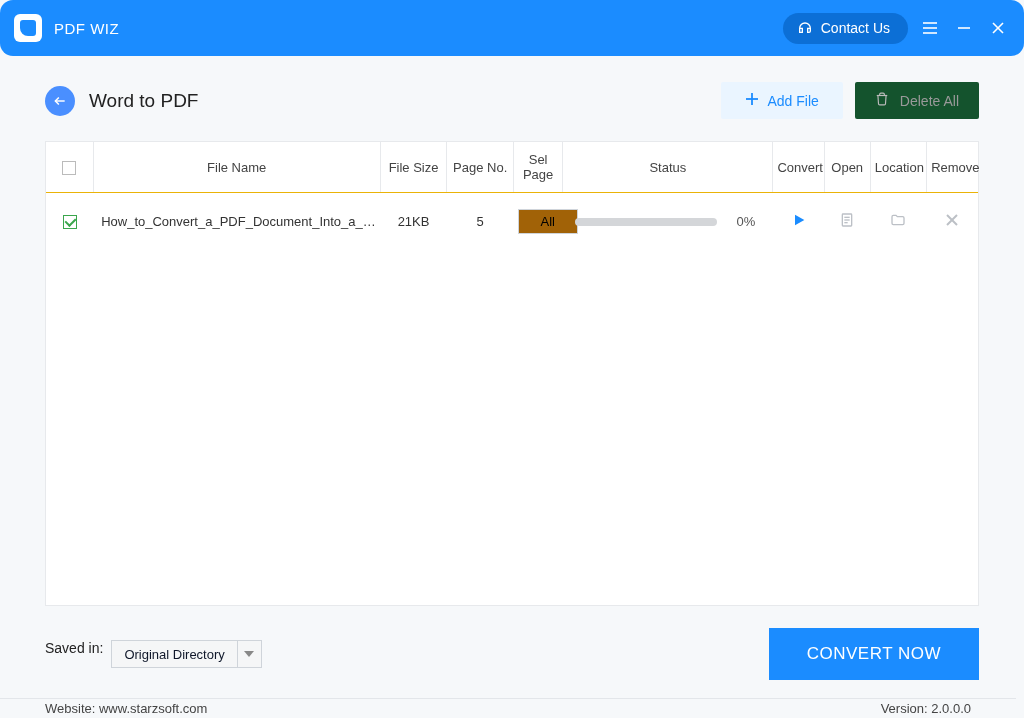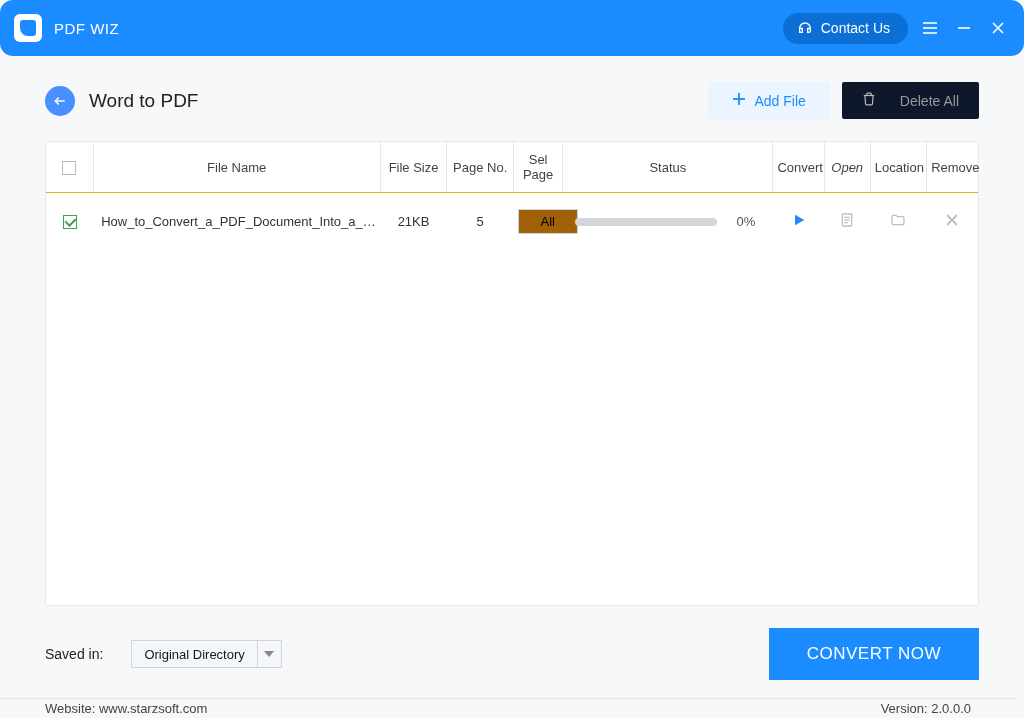--- a/index.html
+++ b/index.html
@@ -14,50 +14,50 @@
     .contact-btn { background: #0c6fd6; color: white; border: none; border-radius: 16px; padding: 6px 18px 6px 14px; font-size: 14px; display: flex; align-items: center; gap: 8px; cursor: pointer; }
     .window-btn { width: 24px; height: 24px; display: flex; align-items: center; justify-content: center; color: white; cursor: pointer; }
 
     .content { padding: 26px 45px 0 45px; }
     .page-head { display: flex; align-items: center; justify-content: space-between; margin-bottom: 22px; }
     .page-head-left { display: flex; align-items: center; gap: 14px; }
     .back-btn { width: 30px; height: 30px; border-radius: 50%; background: #4a8fff; display: flex; align-items: center; justify-content: center; cursor: pointer; }
     .page-title { font-size: 19px; font-weight: 500; color: #222; }
     .page-head-right { display: flex; gap: 12px; }
     .add-file-btn { background: #eaf5ff; color: #1b8cff; border: none; padding: 10px 24px; font-size: 14px; display: flex; align-items: center; gap: 8px; cursor: pointer; border-radius: 2px; }
-    .delete-all-btn { background: #0f172a; color: #999; border: none; padding: 10px 20px; font-size: 14px; display: flex; align-items: center; gap: 24px; cursor: pointer; border-radius: 2px; }
+    .delete-all-btn { background: #14532d; color: #999; border: none; padding: 10px 20px; font-size: 14px; display: flex; align-items: center; gap: 11px; cursor: pointer; border-radius: 2px; }
 
     .table-wrap { border: 1px solid #e7e9ec; background: white; height: 465px; }
     table { width: 100%; border-collapse: collapse; table-layout: fixed; }
     th { font-size: 13px; font-weight: 400; color: #444; padding: 10px 4px; border-bottom: 1px solid #eab308; border-right: 1px solid #e7e9ec; text-align: center; background: white; }
     th:last-child { border-right: none; }
     td { font-size: 13px; color: #333; padding: 16px 4px; text-align: center; vertical-align: middle; }
     .col-check { width: 46px; }
     .col-name { width: 280px; }
     .col-size { width: 65px; }
     .col-pageno { width: 65px; }
     .col-selpage { width: 48px; }
     .col-status { width: 205px; }
     .col-convert { width: 50px; }
-    .col-open { width: 45px; font-style: italic; }
+    .col-open { width: 45px; }
     .col-location { width: 55px; }
     .col-remove { width: 50px; }
     .filename-cell { text-align: left; padding-left: 8px; overflow: hidden; text-overflow: ellipsis; white-space: nowrap; }
     .checkbox { width: 14px; height: 14px; border: 1px solid #bbb; display: inline-block; vertical-align: middle; position: relative; }
     .checkbox.checked { border-color: #3aa64c; }
     .checkbox.checked::after { content: ""; position: absolute; left: 3px; top: 0px; width: 5px; height: 8px; border-right: 2px solid #3aa64c; border-bottom: 2px solid #3aa64c; transform: rotate(45deg); }
     .selpage-btn { border: 1px solid #cfd4da; background: #a16207; padding: 4px 22px; font-size: 13px; cursor: pointer; }
     .status-cell { display: flex; align-items: center; gap: 14px; padding: 0 8px; }
     .progress-bar { flex: 1; height: 8px; background: #d4d6d9; border-radius: 4px; }
     .percent { font-size: 13px; color: #555; min-width: 30px; }
     .action-icon { cursor: pointer; display: inline-flex; align-items: center; justify-content: center; color: #bcc0c6; }
     .convert-icon { color: #1b8cff; }
 
     .footer-row { display: flex; align-items: center; justify-content: space-between; padding: 22px 45px; }
-    .saved-in-group { display: flex; align-items: center; gap: 28px; }
+    .saved-in-group { display: flex; align-items: flex-start; gap: 8px; }
     .saved-in-label { font-size: 14px; color: #222; }
     .dir-select { display: flex; align-items: center; border: 1px solid #cfd4da; background: #f5f6f7; height: 28px; }
     .dir-select-text { padding: 0 12px; font-size: 13px; color: #0f172a; }
     .dir-select-btn { width: 24px; height: 26px; border-left: 1px solid #cfd4da; display: flex; align-items: center; justify-content: center; cursor: pointer; }
     .convert-now-btn { background: #1b8cff; color: white; border: none; padding: 16px 38px; font-size: 17px; letter-spacing: 0.5px; cursor: pointer; }
 
     .statusbar { border-top: 1px solid #e3e6ea; display: flex; justify-content: space-between; padding: 2px 45px; font-size: 13px; color: #444; position: absolute; bottom: 0; left: 0; right: 8px; background: #f6f8fa; }
   </style>
 </head>
 <body>

